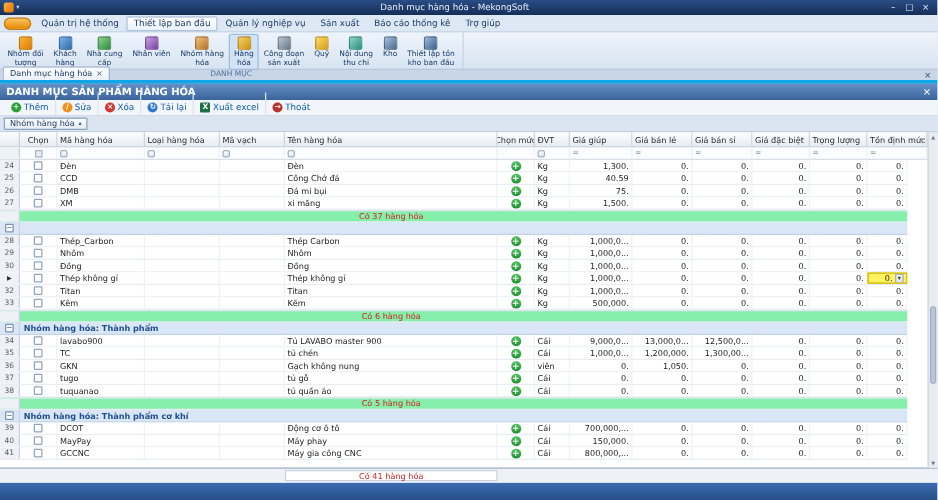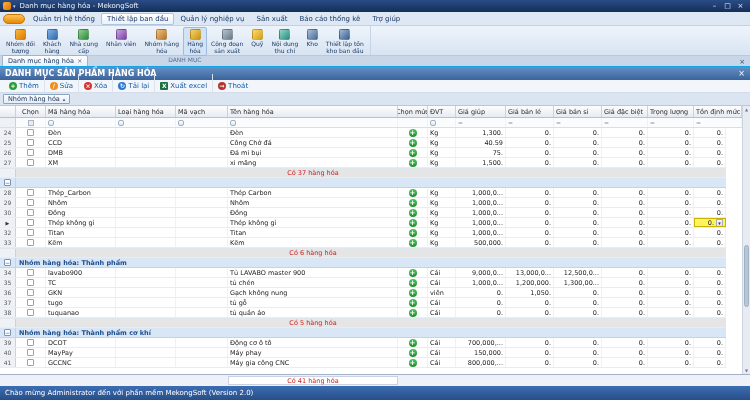--- a/index.html
+++ b/index.html
@@ -3,21 +3,21 @@
 <meta charset="utf-8">
 <style>
   *{margin:0;padding:0;box-sizing:border-box}
   html,body{width:750px;height:400px;overflow:hidden}
   body{font-family:"DejaVu Sans",sans-serif;background:#cfd8e8;font-size:8px;position:relative}
 
   
   .titlebar{height:12px;background:linear-gradient(#2a4d86,#152e58);display:flex;align-items:center;padding:0 3px;color:#fff}
   .logo{width:8px;height:8px;border-radius:2px;background:linear-gradient(135deg,#ffb23e,#e07000);margin-right:2px}
   .qdd{font-size:5px;color:#cdd9ec;margin-right:4px}
-  .title{flex:1;font-size:7px;color:#e8eefa}
+  .title{flex:1;text-align:center;font-size:7px;color:#e8eefa}
   .winbtn{width:13px;text-align:center;font-size:7px;color:#e8eefa}
 
   
   .menubar{height:14px;background:#dde8f4;border-bottom:1px solid #c2d2e4;display:flex;align-items:center;gap:2px;padding:0 3px}
   .appbtn{width:22px;height:10px;border-radius:5px;background:linear-gradient(#ffc25e,#e68a00);border:1px solid #c87700}
   .menu-tab{font-size:7px;color:#1c3a66;padding:1px 5px;border:1px solid transparent;border-radius:2px;white-space:nowrap}
   .menu-tab.sel{background:linear-gradient(#fefefe,#e9f1fb);border-color:#b0c4dc}
 
   
   .ribbon{height:30px;background:linear-gradient(#eef4fb,#d8e4f2);border-bottom:1px solid #b9c9dc;display:flex}
@@ -34,21 +34,21 @@
   .ic-employee-icon{background:linear-gradient(135deg,#c9a3e0,#7a3fa8)}
   .ic-product-group-icon{background:linear-gradient(135deg,#f0c27f,#b5732a)}
   .ic-product-icon{background:linear-gradient(135deg,#f3d26a,#cf9210)}
   .ic-production-stage-icon{background:linear-gradient(135deg,#b8c4cf,#6a7a88)}
   .ic-fund-icon{background:linear-gradient(135deg,#ffd96b,#d4a017)}
   .ic-cashflow-icon{background:linear-gradient(135deg,#8fd6c9,#2b8f7c)}
   .ic-warehouse-icon{background:linear-gradient(135deg,#a8bfd8,#4a6c96)}
   .ic-initial-stock-icon{background:linear-gradient(135deg,#9fb9d8,#39618f)}
 
   
-  .tabstrip{height:11px;background:#c8d6e8;border-bottom:1px solid #0ea5e9;display:flex;align-items:flex-end;padding:0 2px}
+  .tabstrip{height:11px;background:#c8d6e8;border-bottom:3px solid #0ea5e9;display:flex;align-items:flex-end;padding:0 2px}
   .doctab{display:flex;align-items:center;gap:3px;background:linear-gradient(#fcfdff,#eaf1fa);border:1px solid #9fb3cc;border-bottom:none;border-radius:2px 2px 0 0;font-size:6.5px;color:#1c3a66;padding:1px 5px}
   .tabclose{color:#667;font-size:6.5px}
   .strip-close{margin-left:auto;font-size:7px;color:#33486b;padding:0 3px}
 
   
   .pagehead{height:13px;background:linear-gradient(#6590c4,#3a639d);color:#fff;display:flex;align-items:center;font-size:8px;font-weight:bold;padding:0 5px}
   .ph-close{margin-left:auto;font-weight:normal}
 
   
   .toolbar{height:13px;background:#f2f6fb;border-bottom:1px solid #d3dce8;display:flex;align-items:center;padding:0 4px}
@@ -84,21 +84,21 @@
   .chk{width:7px;height:7px;border:1px solid #90a4bc;background:#fff;border-radius:1px}
   .plus{width:8px;height:8px;border-radius:50%;background:linear-gradient(#4fc25e,#1f8f2e);color:#fff;font-size:7px;line-height:8px;text-align:center;font-weight:bold}
   .fchk{width:6px;height:6px;border:1px solid #a8b6c8;background:#e8edf3}
   .fico{width:6px;height:6px;border:1px solid #9fb0c4;border-radius:2px;background:linear-gradient(#fff,#dde6f0)}
   .feq{color:#8a97a8;font-size:6px}
   .grow.group{background:#d8e6f6;border-bottom:1px solid #c2d4ea}
   .grow.group .cell.c-ind{background:#d8e6f6}
   .collapse{width:7px;height:7px;border:1px solid #7a93b5;background:#fff;color:#35507a;font-size:6px;line-height:5px;text-align:center;border-radius:1px}
   .gcontent{flex:1;display:flex;align-items:center;gap:3px;padding-left:3px}
   .glabel{font-size:6.5px;font-weight:bold;color:#1f4e8c;white-space:nowrap}
-  .grow.gfooter{background:#e5e5e5;border-top:1px solid #e0e7ef}
+  .grow.gfooter{background:#86efac;border-top:1px solid #e0e7ef}
   .fcontent{flex:1;position:relative}
   .flabel{position:absolute;left:212px;width:170px;top:50%;transform:translateY(-50%);text-align:center;font-size:6.5px;color:#d02020}
   .selcell{background:#fff460 !important;border:1px solid #c9b300;justify-content:flex-end}
   .dd{width:7px;height:8px;margin-left:2px;background:linear-gradient(#f3f6fa,#d7e0ec);border:1px solid #9fb0c4;font-size:5px;line-height:7px;text-align:center;color:#334;flex:0 0 auto}
   .grid-grand{position:absolute;left:0;right:0;bottom:0;height:12px;background:#eef2f8;border-top:1px solid #9fb0c8}
   .grandlabel{position:absolute;left:228px;width:170px;top:1px;bottom:1px;border:1px solid #c9d2de;display:flex;align-items:center;justify-content:center;font-size:6.5px;color:#d02020;background:#fff}
   .vscroll{position:absolute;top:0;right:0;bottom:12px;width:8px;background:#e8ecf2;border-left:1px solid #cbd4e0}
   .varrow{position:absolute;left:0;right:0;height:7px;text-align:center;font-size:4px;color:#6b7a8e;line-height:7px}
   .varrow.up{top:0}.varrow.down{bottom:0}
   .vthumb{position:absolute;left:1px;right:1px;top:52%;height:62px;background:#b9c6d6;border:1px solid #9fb0c4;border-radius:3px}
@@ -702,14 +702,13 @@
     <span class="grandlabel">Có 41 hàng hóa</span>
   </div>
   <div class="vscroll">
     <span class="varrow up">▲</span>
     <span class="vthumb"></span>
     <span class="varrow down">▼</span>
   </div>
 </div>
 
 <div class="statusbar">
-  <span>Chào mừng Administrator đến với phần mềm MekongSoft (Version 2.0)</span>
 </div>
 
 </body></html>

